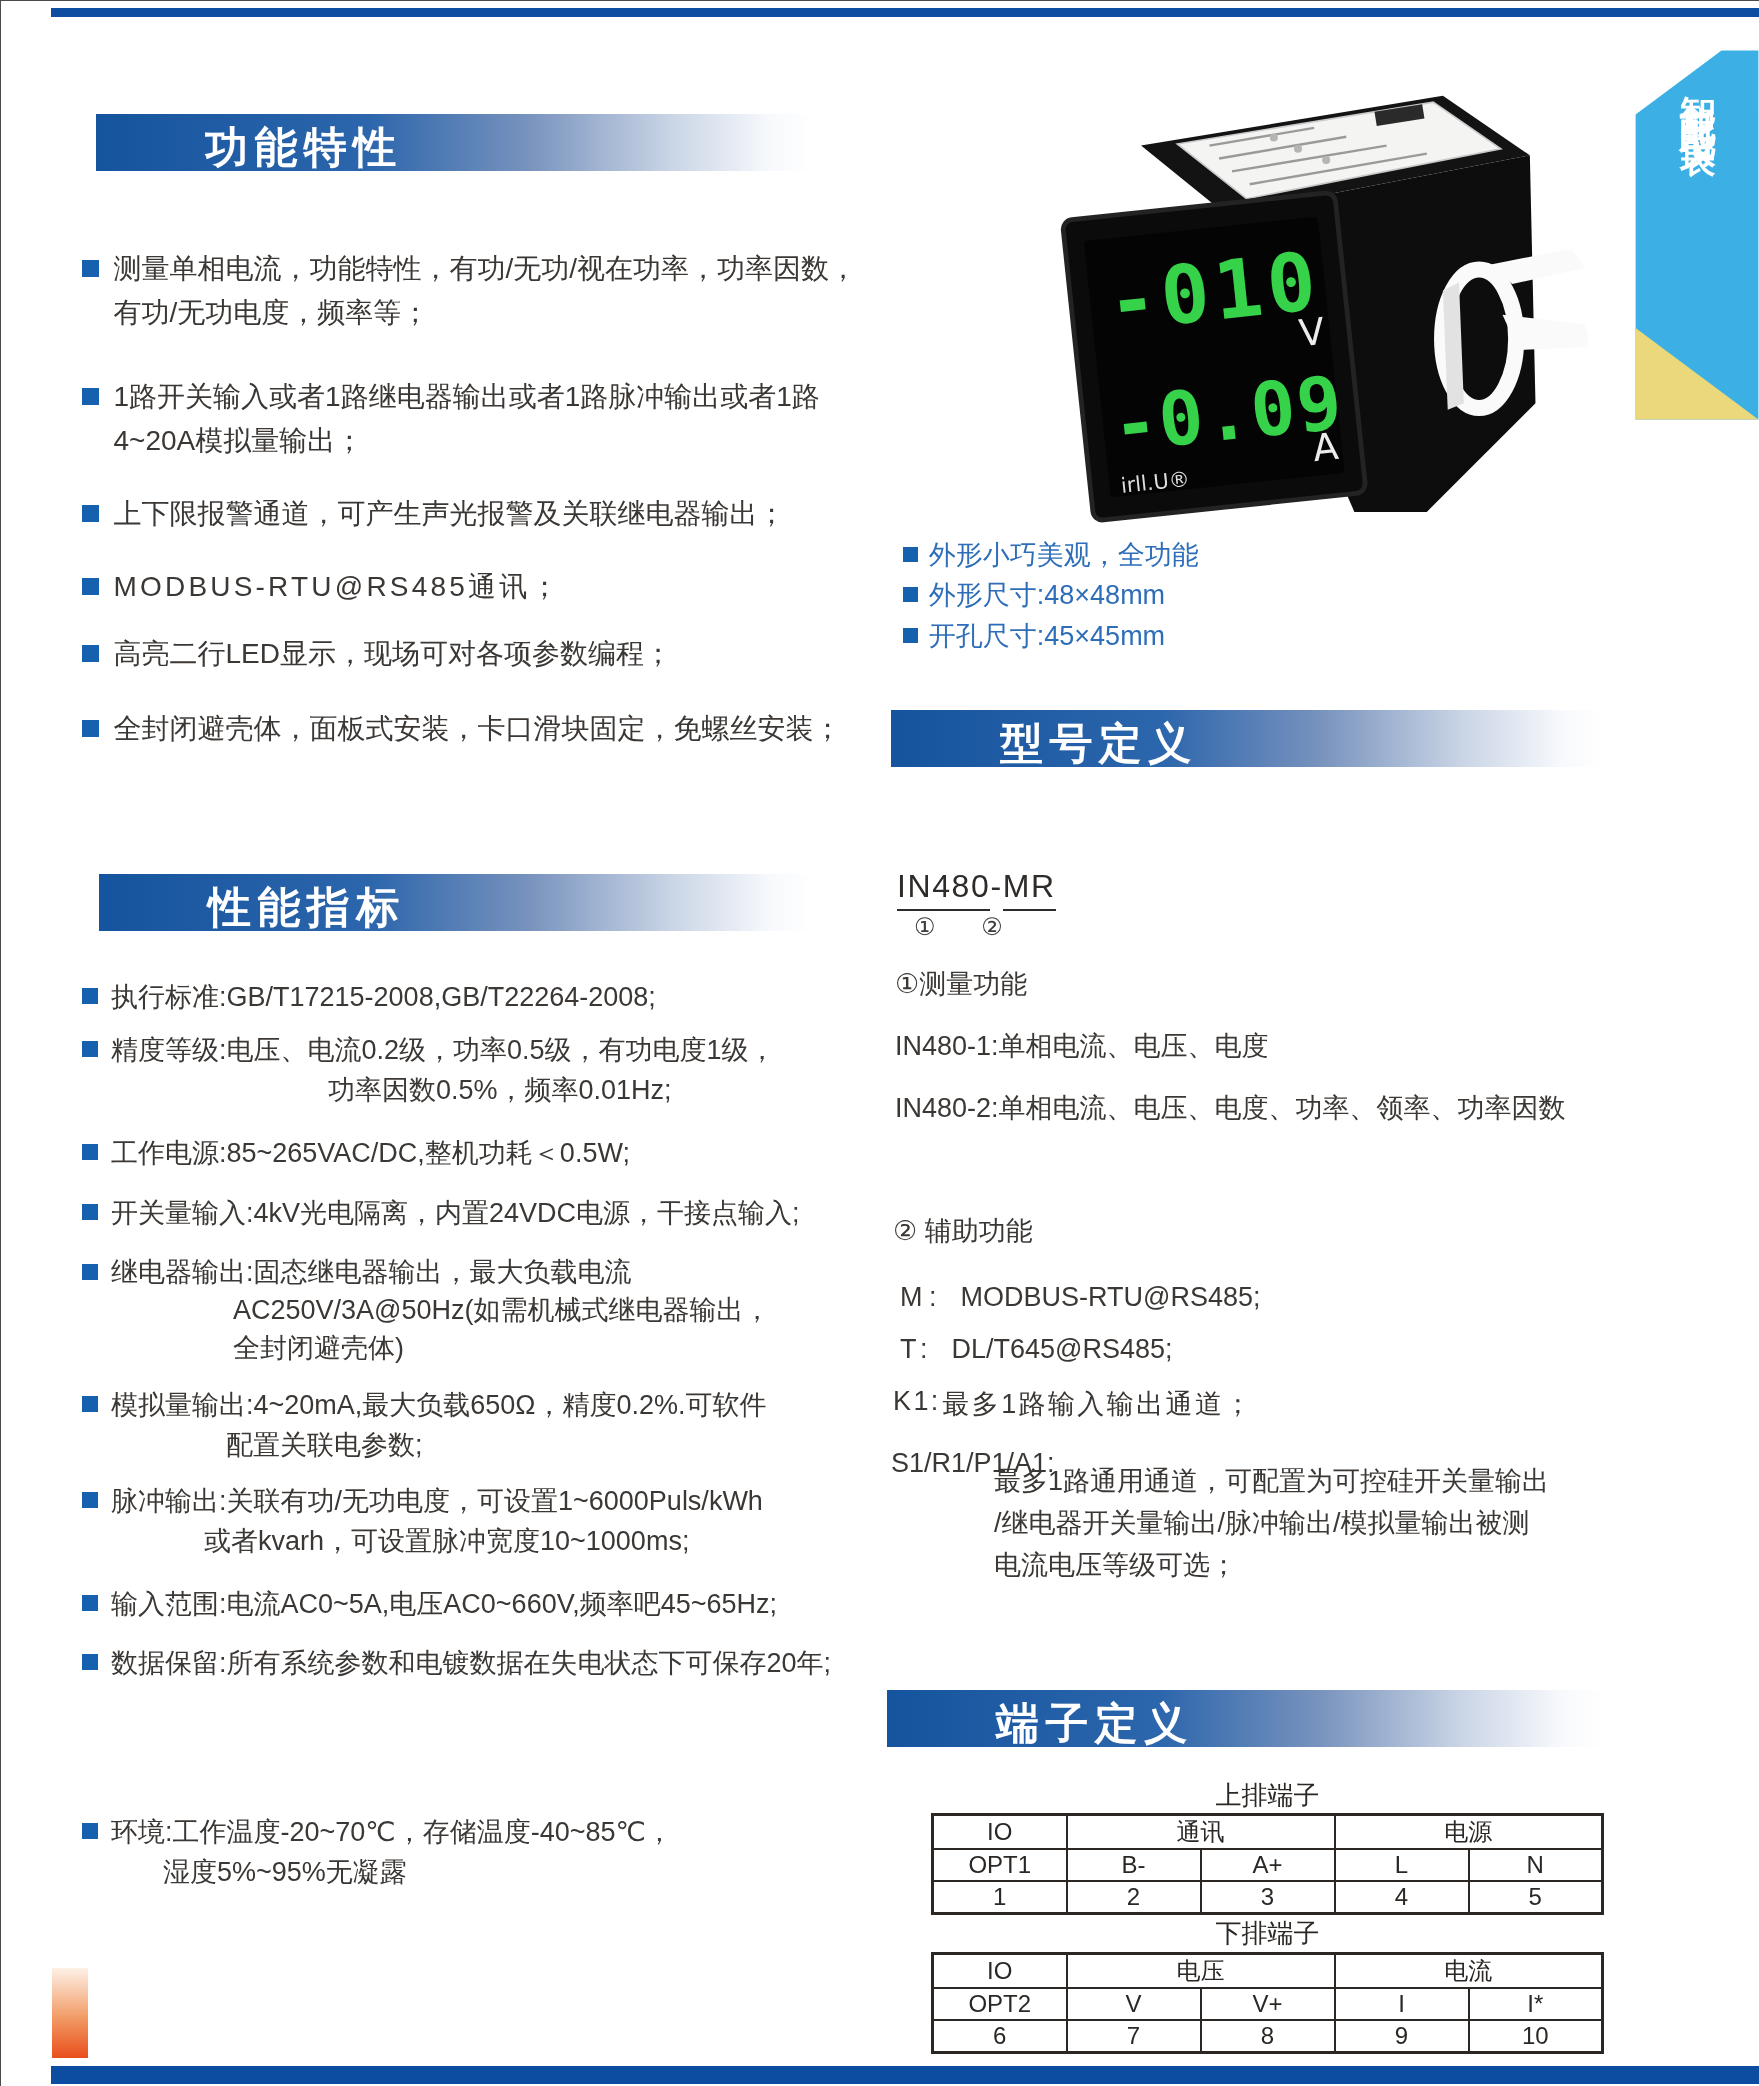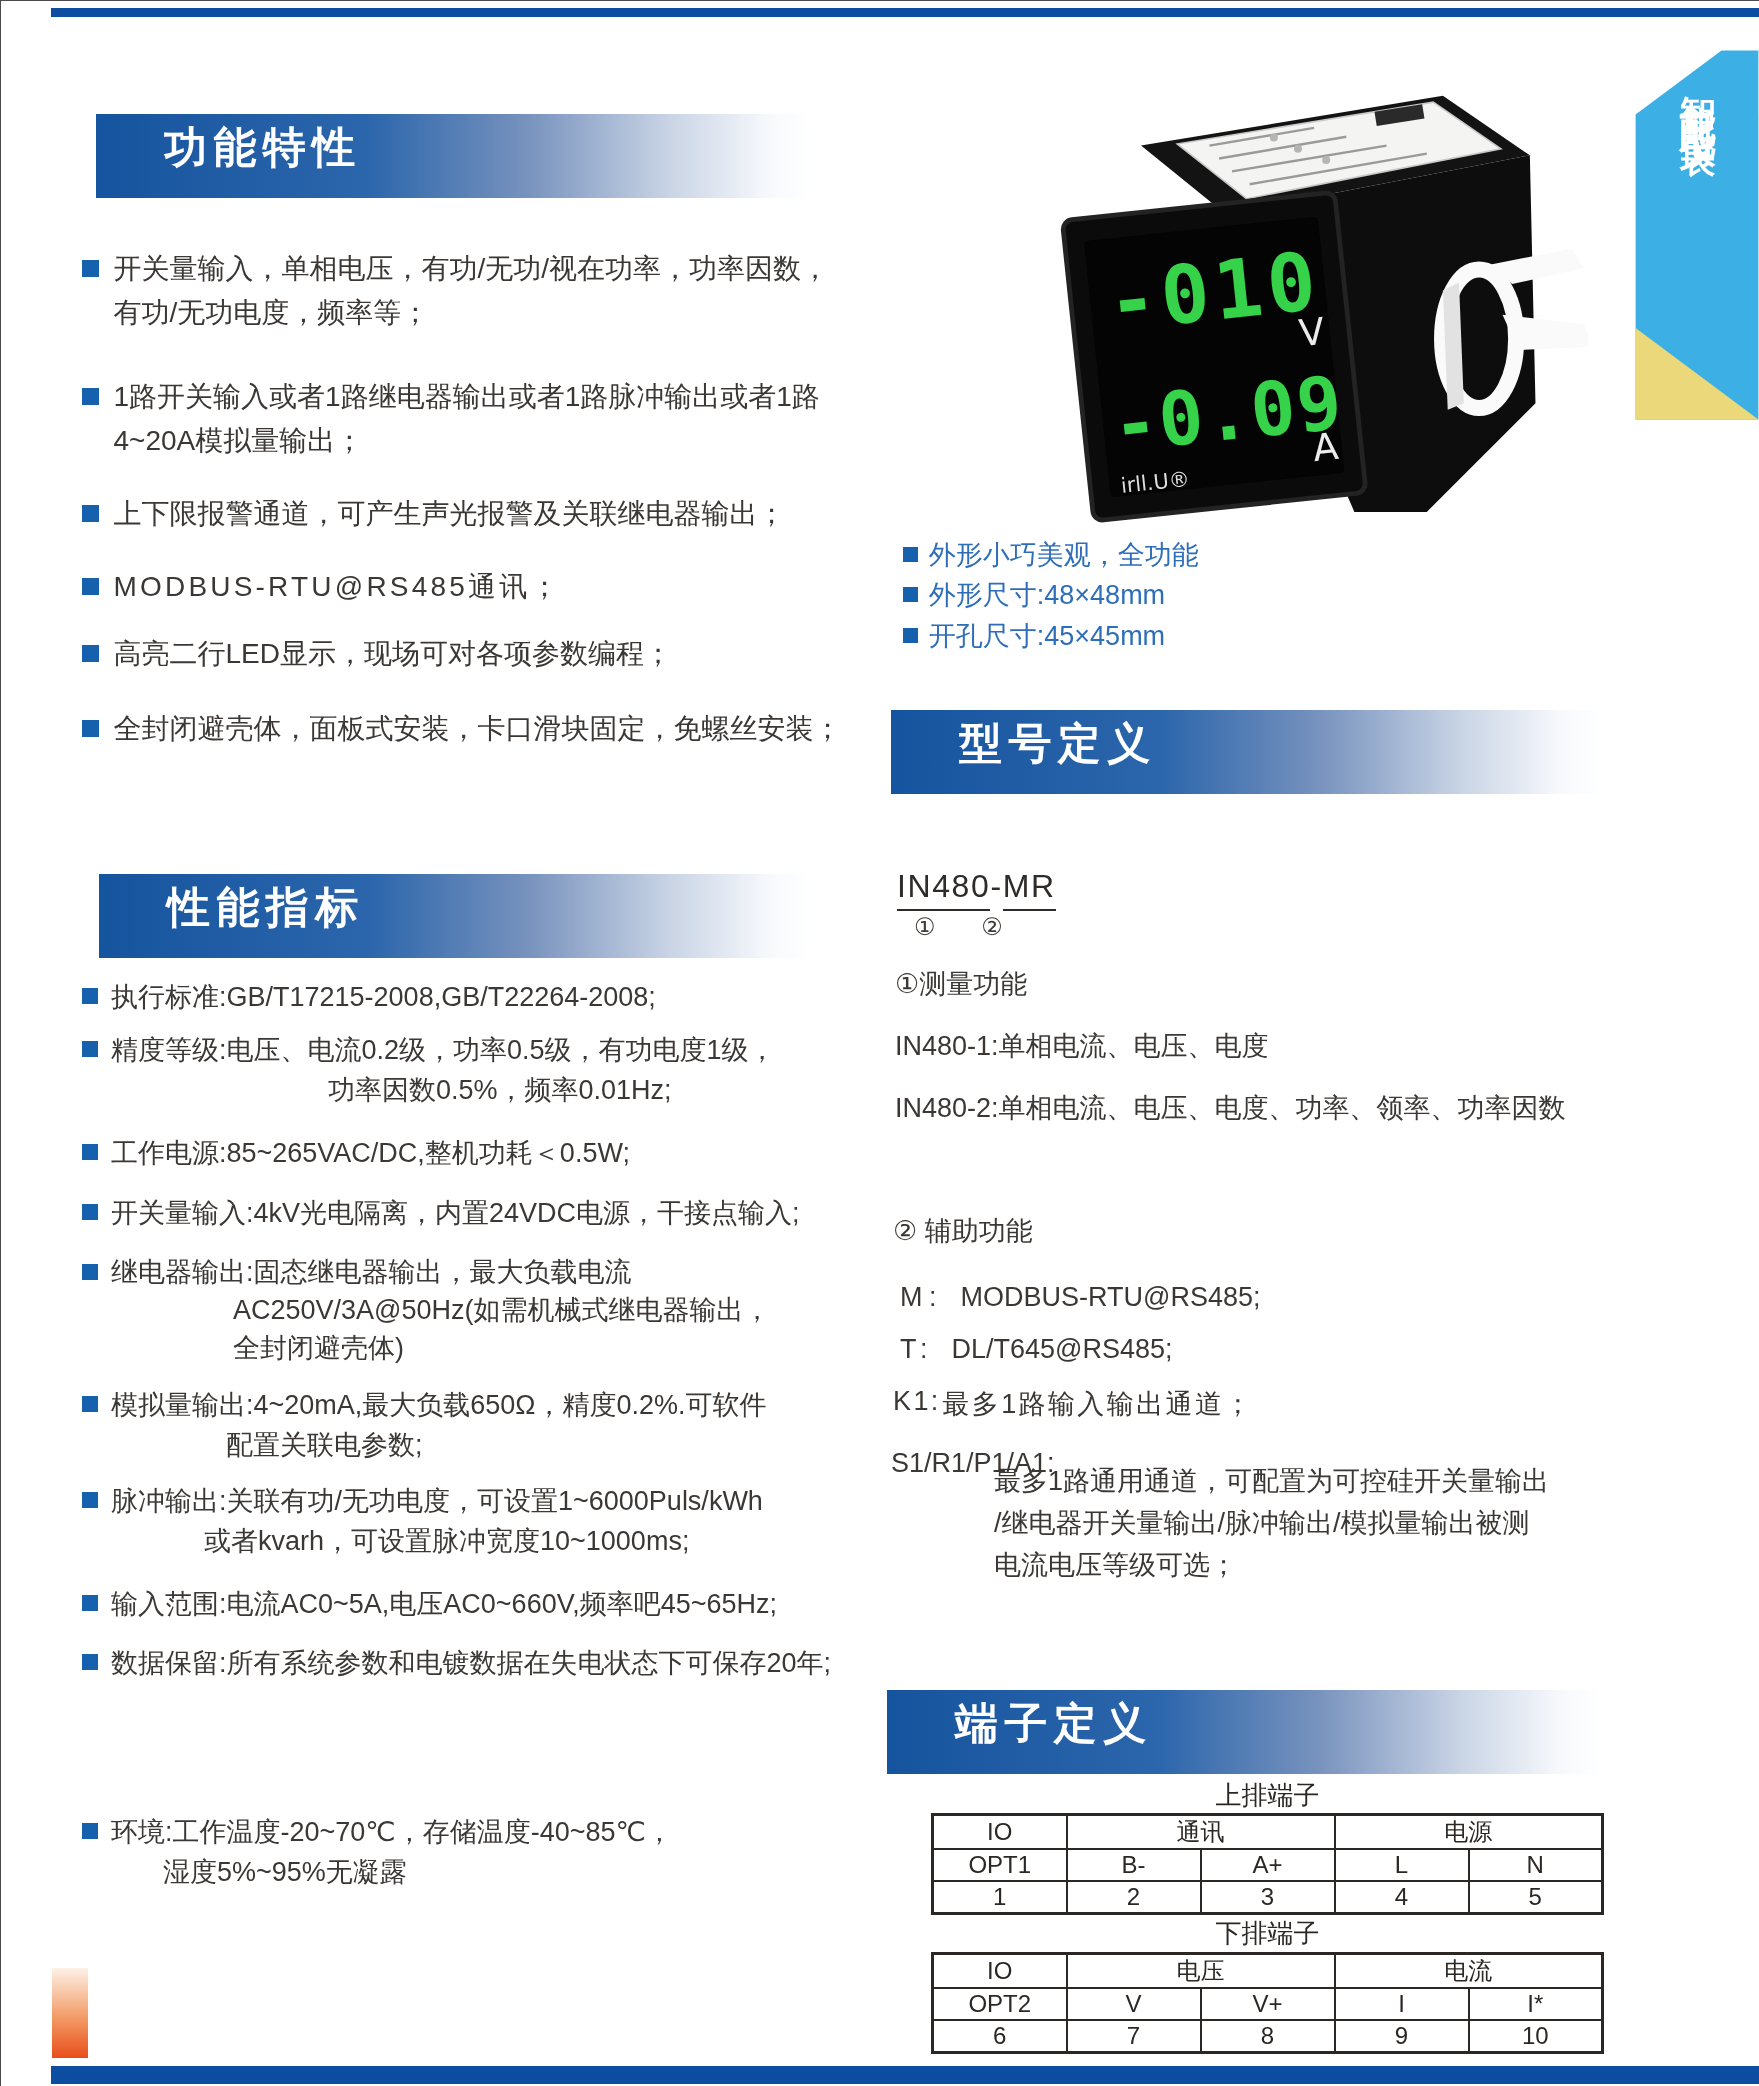--- a/index.html
+++ b/index.html
@@ -7,24 +7,24 @@
     position:relative;width:1760px;height:2087px;background:#ffffff;
     border:0.8px solid #4a4a4a;box-sizing:border-box;overflow:hidden;
     font-family:"Liberation Sans","DejaVu Sans",sans-serif;color:#3b3734;
   }
   .topbar{position:absolute;left:50px;right:0;top:7.2px;height:8.9px;background:#0c4da2;}
   .botbar{position:absolute;left:50px;right:0;top:2065px;height:17.7px;background:#0c4da2;}
   .orange{position:absolute;left:51px;top:1967px;width:36px;height:90px;
     background:linear-gradient(180deg,#fdf1e7 0%,#f29b66 55%,#e94e1b 100%);}
   
   .secbar{
-    position:absolute;height:84px;box-sizing:border-box;
+    position:absolute;height:57px;box-sizing:border-box;
     background:linear-gradient(90deg,#15549e 0%,#2c66ac 38%,#7792bd 60%,#c9d4e5 80%,#f7f9fc 94%,#ffffff 100%);
     color:#ffffff;font-weight:bold;font-size:43px;line-height:66px;
-    padding-left:68px;letter-spacing:6.4px;
+    padding-left:109px;letter-spacing:6.4px;
   }
   
   .brow{position:absolute;display:flex;align-items:flex-start;}
   .sq{flex:none;background:#1661ae;}
   .feat{font-size:28px;line-height:44px;color:#3b3734;}
   .feat .sq{width:17px;height:17px;margin:13px 14.5px 0 0;}
   .spec{font-size:27px;line-height:40px;color:#3b3734;}
   .spec .sq{width:16px;height:16px;margin:11.3px 13px 0 0;}
   .spec5 .lines > div{line-height:38px;}
   .hl{font-size:27px;line-height:32px;color:#2e6eb8;}
@@ -73,21 +73,21 @@
     </div>
   </div>
 
   <div class="secbar" style="left:95px;top:113px;width:717px;">
     <span>功能特性</span>
   </div>
 
   <div class="brow feat" style="left:81px;top:246px;">
     <span class="sq"></span>
     <div class="lines">
-      <div>开关量输入，单相电压，有功/无功/视在功率，功率因数，</div>
+      <div>测量单相电流，功能特性，有功/无功/视在功率，功率因数，</div>
       <div>有功/无功电度，频率等；</div>
     </div>
   </div>
   <div class="brow feat" style="left:81px;top:374px;">
     <span class="sq"></span>
     <div class="lines">
       <div>1路开关输入或者1路继电器输出或者1路脉冲输出或者1路</div>
       <div>4~20A模拟量输出；</div>
     </div>
   </div>

